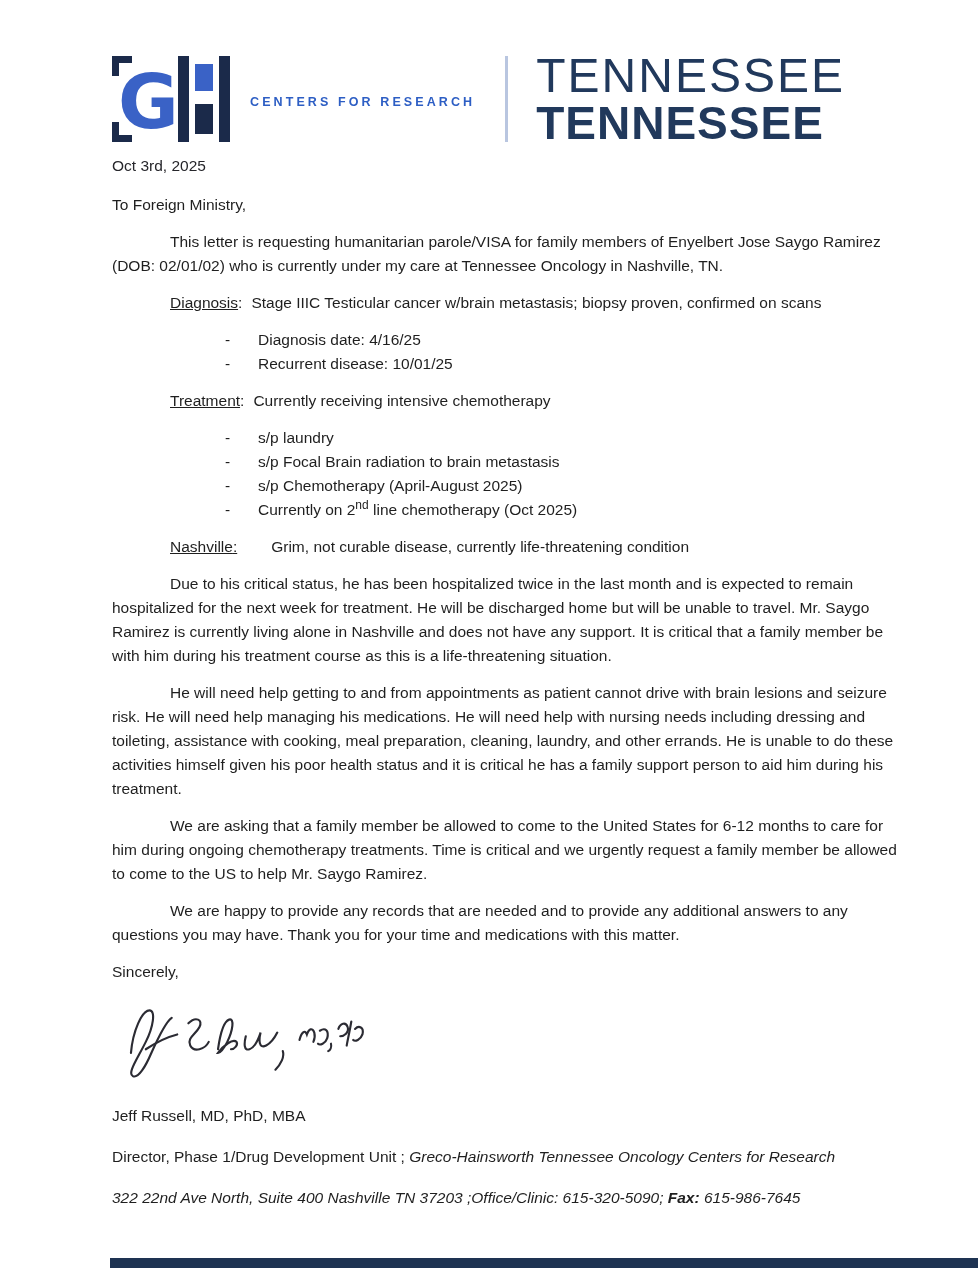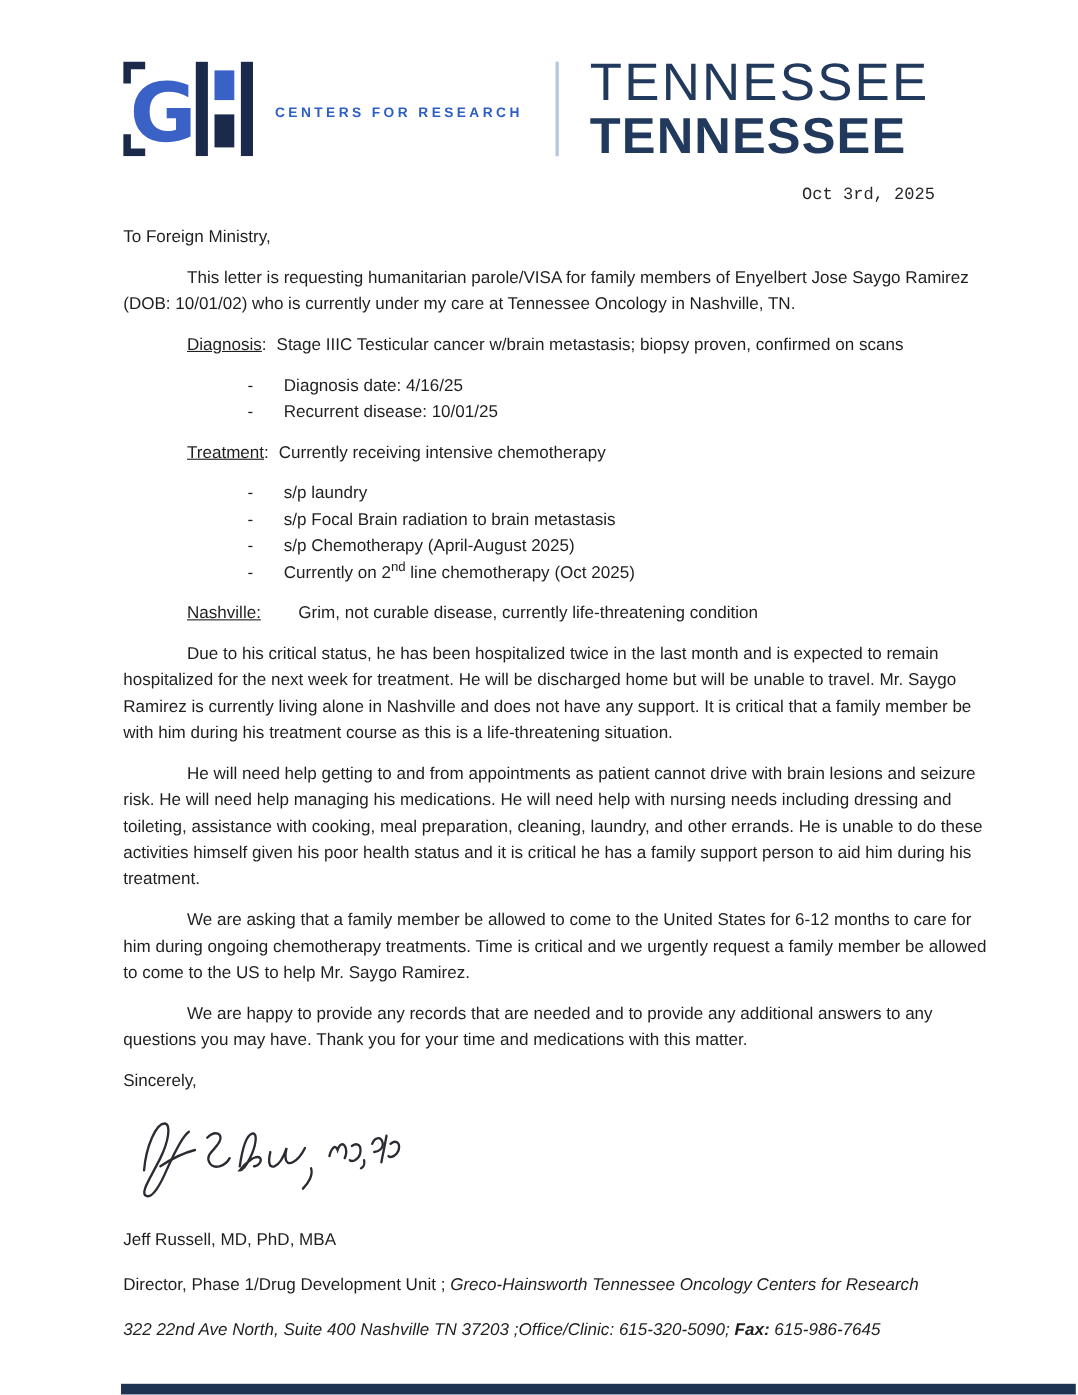--- a/index.html
+++ b/index.html
@@ -14,21 +14,21 @@
   .content{padding:52px 76px 0 112px;}
   
   .letterhead{display:flex;align-items:center;}
   .brand-left{display:flex;align-items:center;gap:20px;}
   .gh-mark{width:118px;height:86px;flex:0 0 auto;}
   .brand-name{font-size:27px;font-weight:bold;color:#1b2a4a;line-height:30px;letter-spacing:0.3px;}
   .brand-tagline{font-size:12.5px;font-weight:bold;color:#2d5ec4;letter-spacing:3.1px;margin-top:5px;}
   .lh-divider{width:3px;height:86px;background:#b9c6e0;margin:0 28px 0 30px;flex:0 0 auto;}
   .tn-line1{font-size:48px;font-weight:400;color:#21395c;letter-spacing:2px;line-height:48px;text-align:center;}
   .tn-line2{font-size:46px;font-weight:bold;color:#21395c;letter-spacing:1px;line-height:46px;}
-  .date-line{margin-top:22px;text-align:right;padding-right:54px;font-size:15.5px;color:#26262b;font-family:Liberation Mono, monospace;}
+  .date-line{margin-top:11px;text-align:left;padding-right:54px;font-size:15.5px;color:#26262b;}
   
   .body-text{margin-top:18px;font-size:15.5px;line-height:24px;}
   .body-text p{margin:13px 0;}
   .indent{text-indent:58px;}
   .section-line{margin:13px 0 13px 58px;}
   .sec-label{text-decoration:underline;}
   .sec-gap{display:inline-block;width:9px;}
   .sec-gap-wide{display:inline-block;width:34px;}
   .bullet-group{margin:13px 0;}
   .bullet-row{display:flex;margin-left:113px;line-height:24px;}
@@ -76,21 +76,21 @@
         <div class="tn-line2">TENNESSEE</div>
       </div>
     </header>
 
     <div class="date-line">Oct 3rd, 2025</div>
 
     <main class="body-text">
 
       <p>To Foreign Ministry,</p>
 
-      <p class="indent">This letter is requesting humanitarian parole/VISA for family members of Enyelbert Jose Saygo Ramirez (DOB: 10/01/02) who is currently under my care at Tennessee Oncology in Nashville, TN.</p>
+      <p class="indent">This letter is requesting humanitarian parole/VISA for family members of Enyelbert Jose Saygo Ramirez (DOB: 02/01/02) who is currently under my care at Tennessee Oncology in Nashville, TN.</p>
 
       <div class="section-line"><span class="sec-label">Diagnosis</span><span>:</span><span class="sec-gap"></span><span>Stage IIIC Testicular cancer w/brain metastasis; biopsy proven, confirmed on scans</span></div>
 
       <div class="bullet-group">
         <div class="bullet-row">
             <span class="dash">-</span>
             <span>Diagnosis date:  4/16/25</span>
           </div>
         <div class="bullet-row">
             <span class="dash">-</span>

